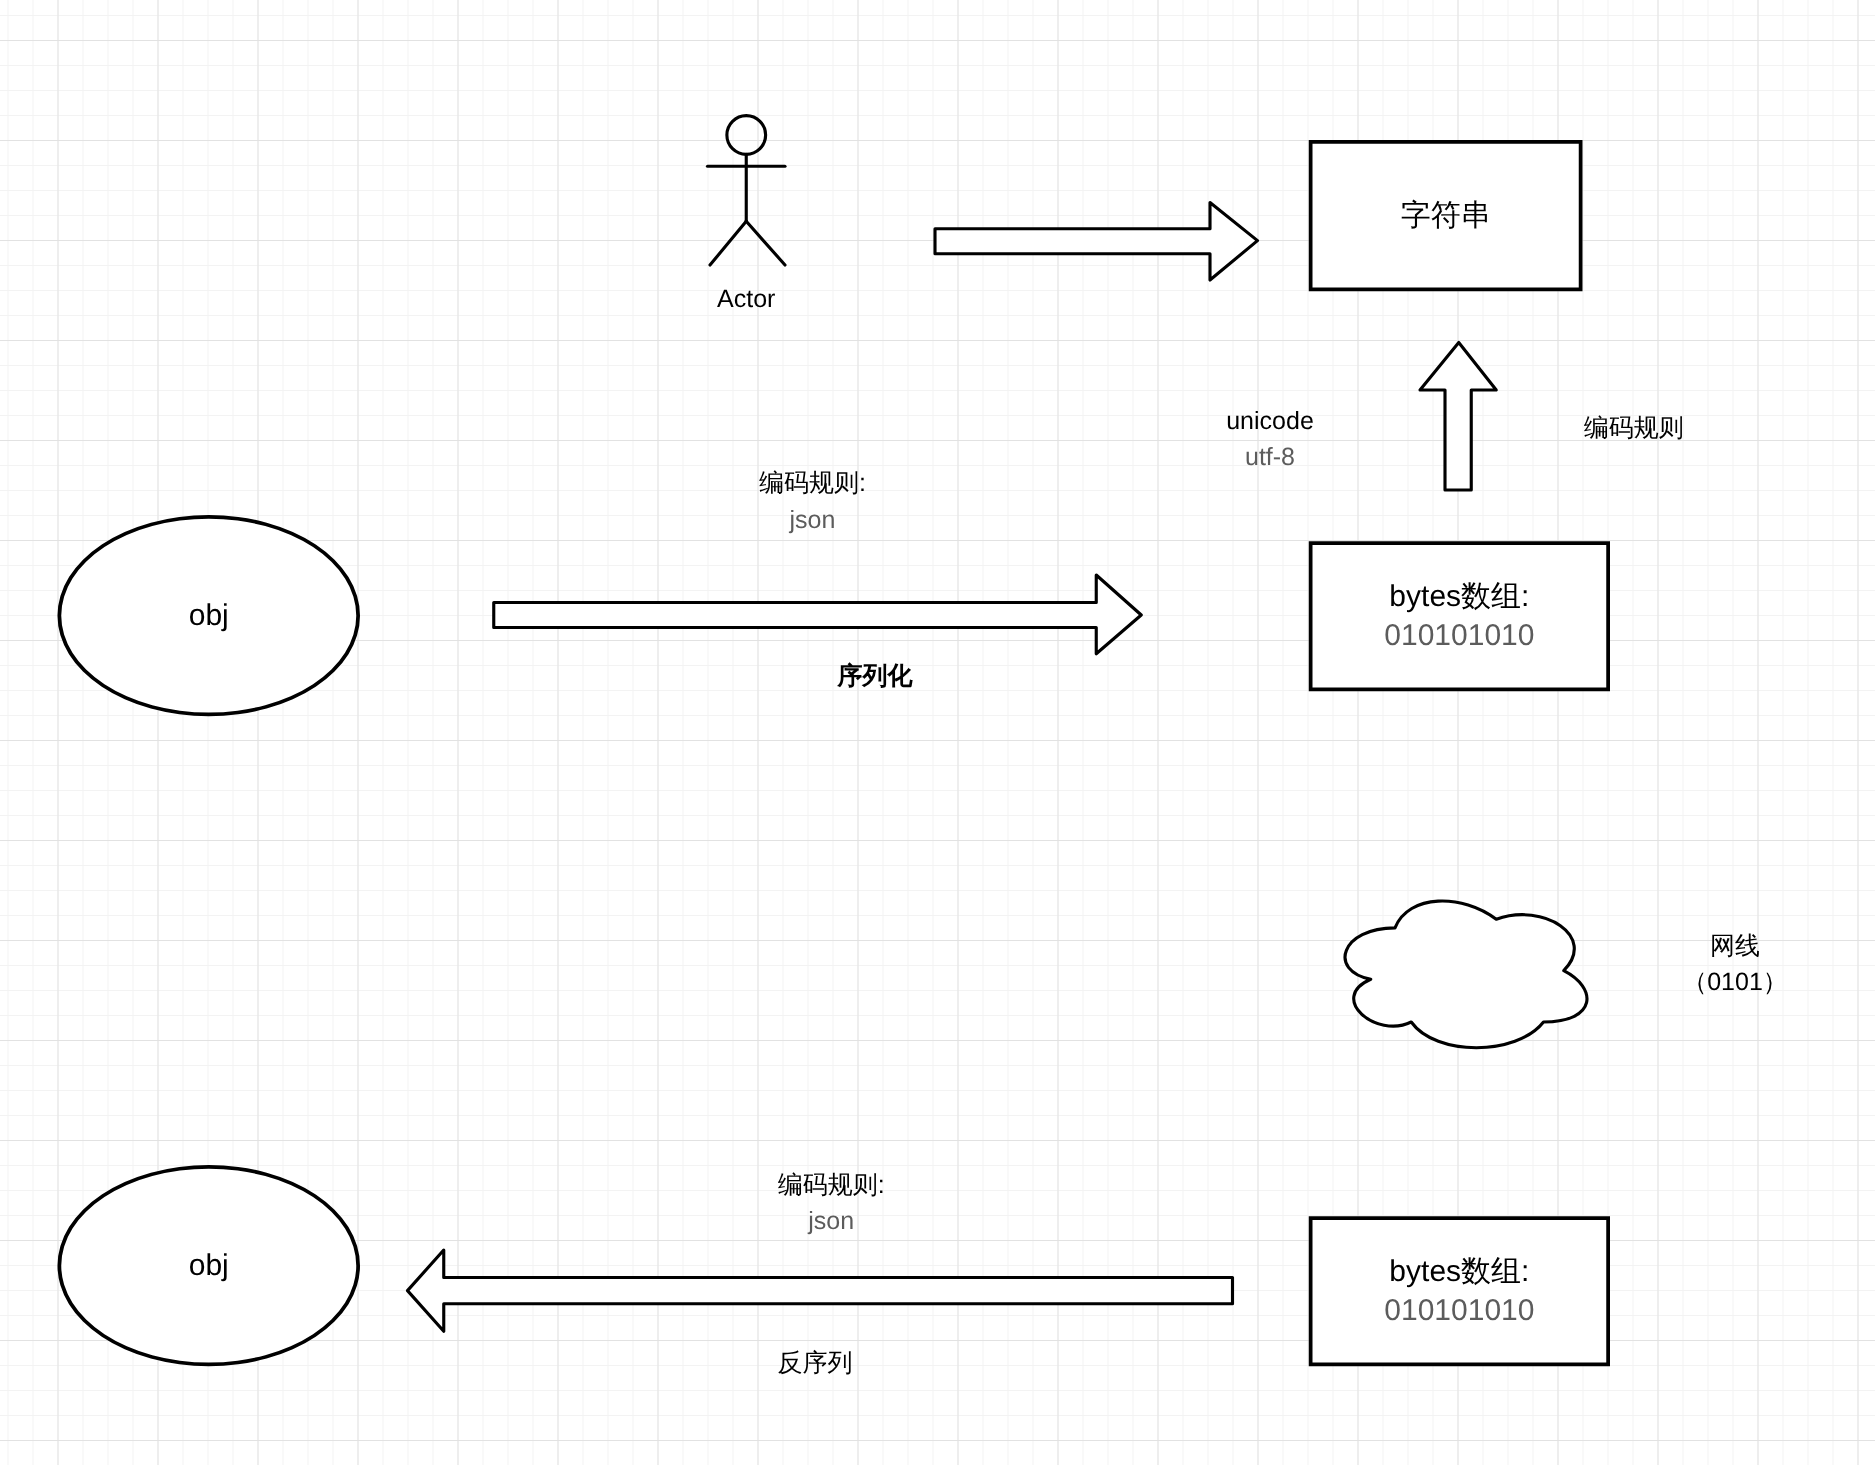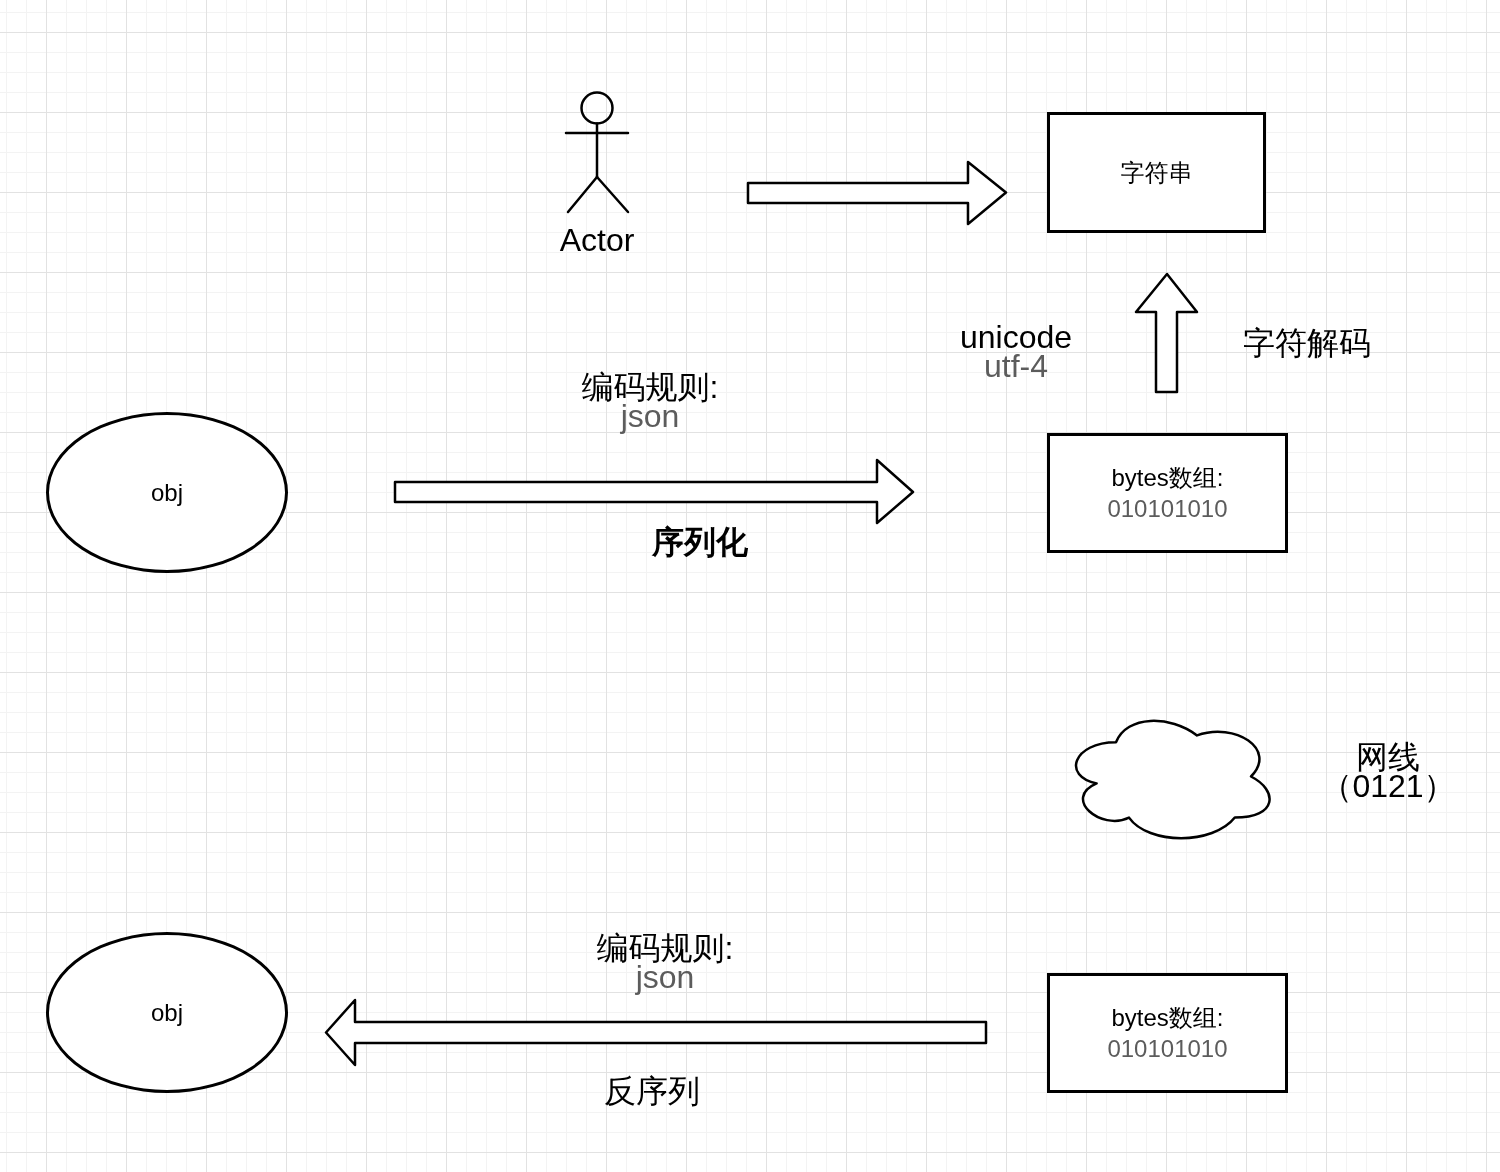--- a/index.html
+++ b/index.html
@@ -27,21 +27,21 @@
     background-size: 80px 80px, 80px 80px, 20px 20px, 20px 20px;
     background-position: 46px 32px, 46px 32px, 6px 12px, 6px 12px;
   }
   svg.shapes { position: absolute; left: 0; top: 0; }
   .stroke-only { fill: none; stroke: var(--shape-stroke); stroke-width: 2.5; stroke-linecap: round; }
   .block { fill: var(--shape-fill); stroke: var(--shape-stroke); stroke-width: 2.5; stroke-linejoin: round; }
   .lbl {
     position: absolute;
     transform: translate(-50%, -50%);
     text-align: center;
-    font-size: 32px;
+    font-size: 20px;
     line-height: 29px;
     color: var(--text-primary);
     white-space: nowrap;
   }
   .sub { color: var(--text-secondary); }
   .node {
     position: absolute;
     box-sizing: border-box;
     background: var(--shape-fill);
     border: 3px solid var(--shape-stroke);
@@ -88,44 +88,44 @@
   </svg>
 
   <div class="lbl" style="left:597px; top:240px;">Actor</div>
 
   <div class="node" style="left:1047px; top:112px; width:219px; height:121px;">
     <div>字符串</div>
   </div>
 
   <div class="lbl" style="left:1016px; top:352px;">
     <div>unicode</div>
-    <div class="sub">utf-4</div>
+    <div class="sub">utf-8</div>
   </div>
 
-  <div class="lbl" style="left:1307px; top:343px;">字符解码</div>
+  <div class="lbl" style="left:1307px; top:343px;">编码规则</div>
 
   <div class="node" style="left:1047px; top:433px; width:241px; height:120px;">
     <div>bytes数组:</div>
     <div class="sub">010101010</div>
   </div>
 
   <div class="node ellipse" style="left:46px; top:412px; width:242px; height:161px;">
     <div>obj</div>
   </div>
 
   <div class="lbl" style="left:650px; top:402px;">
     <div>编码规则:</div>
     <div class="sub">json</div>
   </div>
 
   <div class="lbl" style="left:700px; top:542px;font-weight:bold;">序列化</div>
 
   <div class="lbl" style="left:1388px; top:772px;">
     <div>网线</div>
-    <div>（0121）</div>
+    <div>（0101）</div>
   </div>
 
   <div class="node" style="left:1047px; top:973px; width:241px; height:120px;">
     <div>bytes数组:</div>
     <div class="sub">010101010</div>
   </div>
 
   <div class="node ellipse" style="left:46px; top:932px; width:242px; height:161px;">
     <div>obj</div>
   </div>

